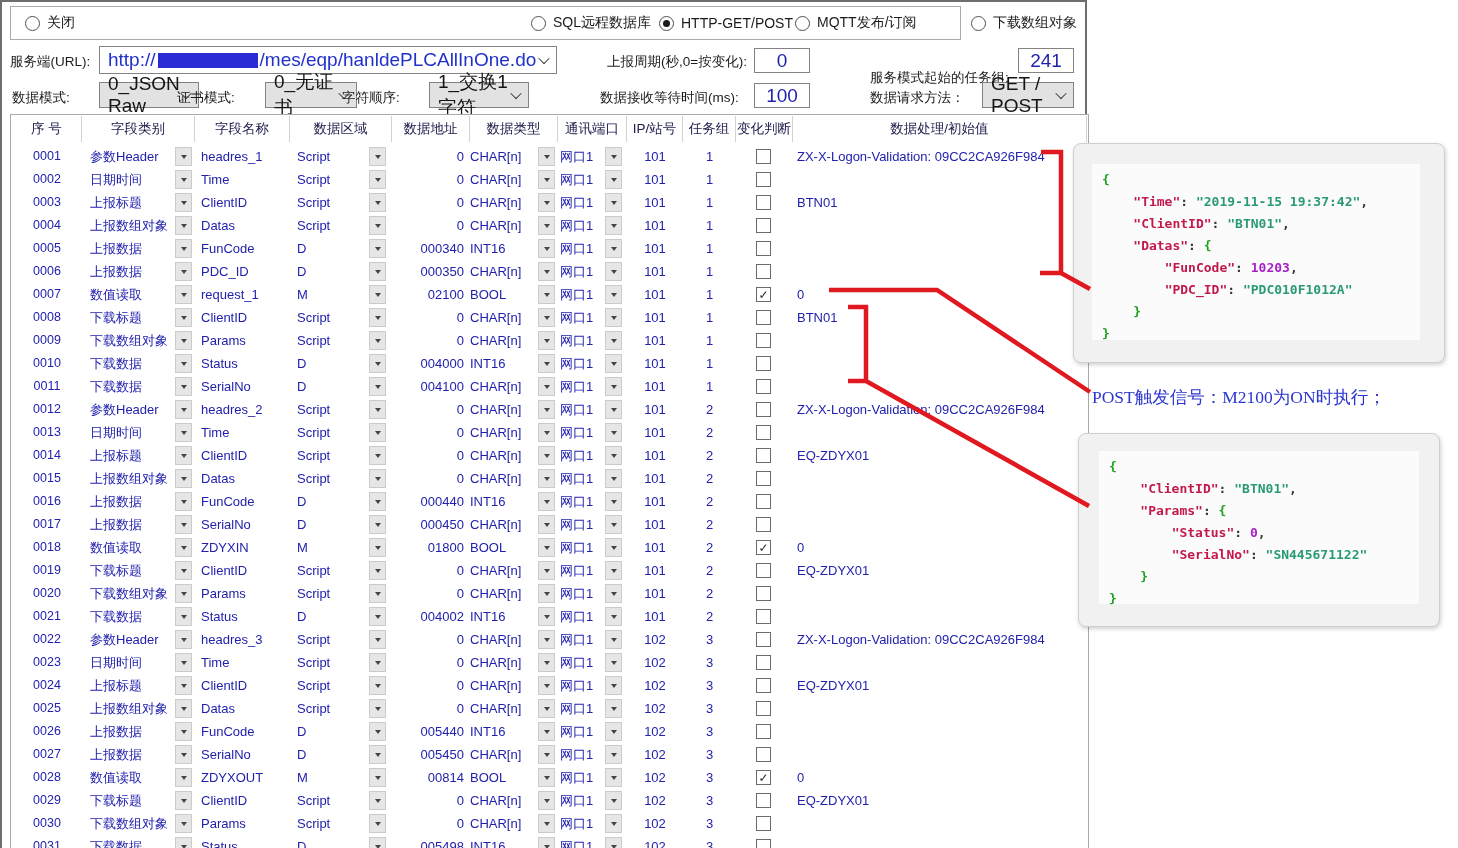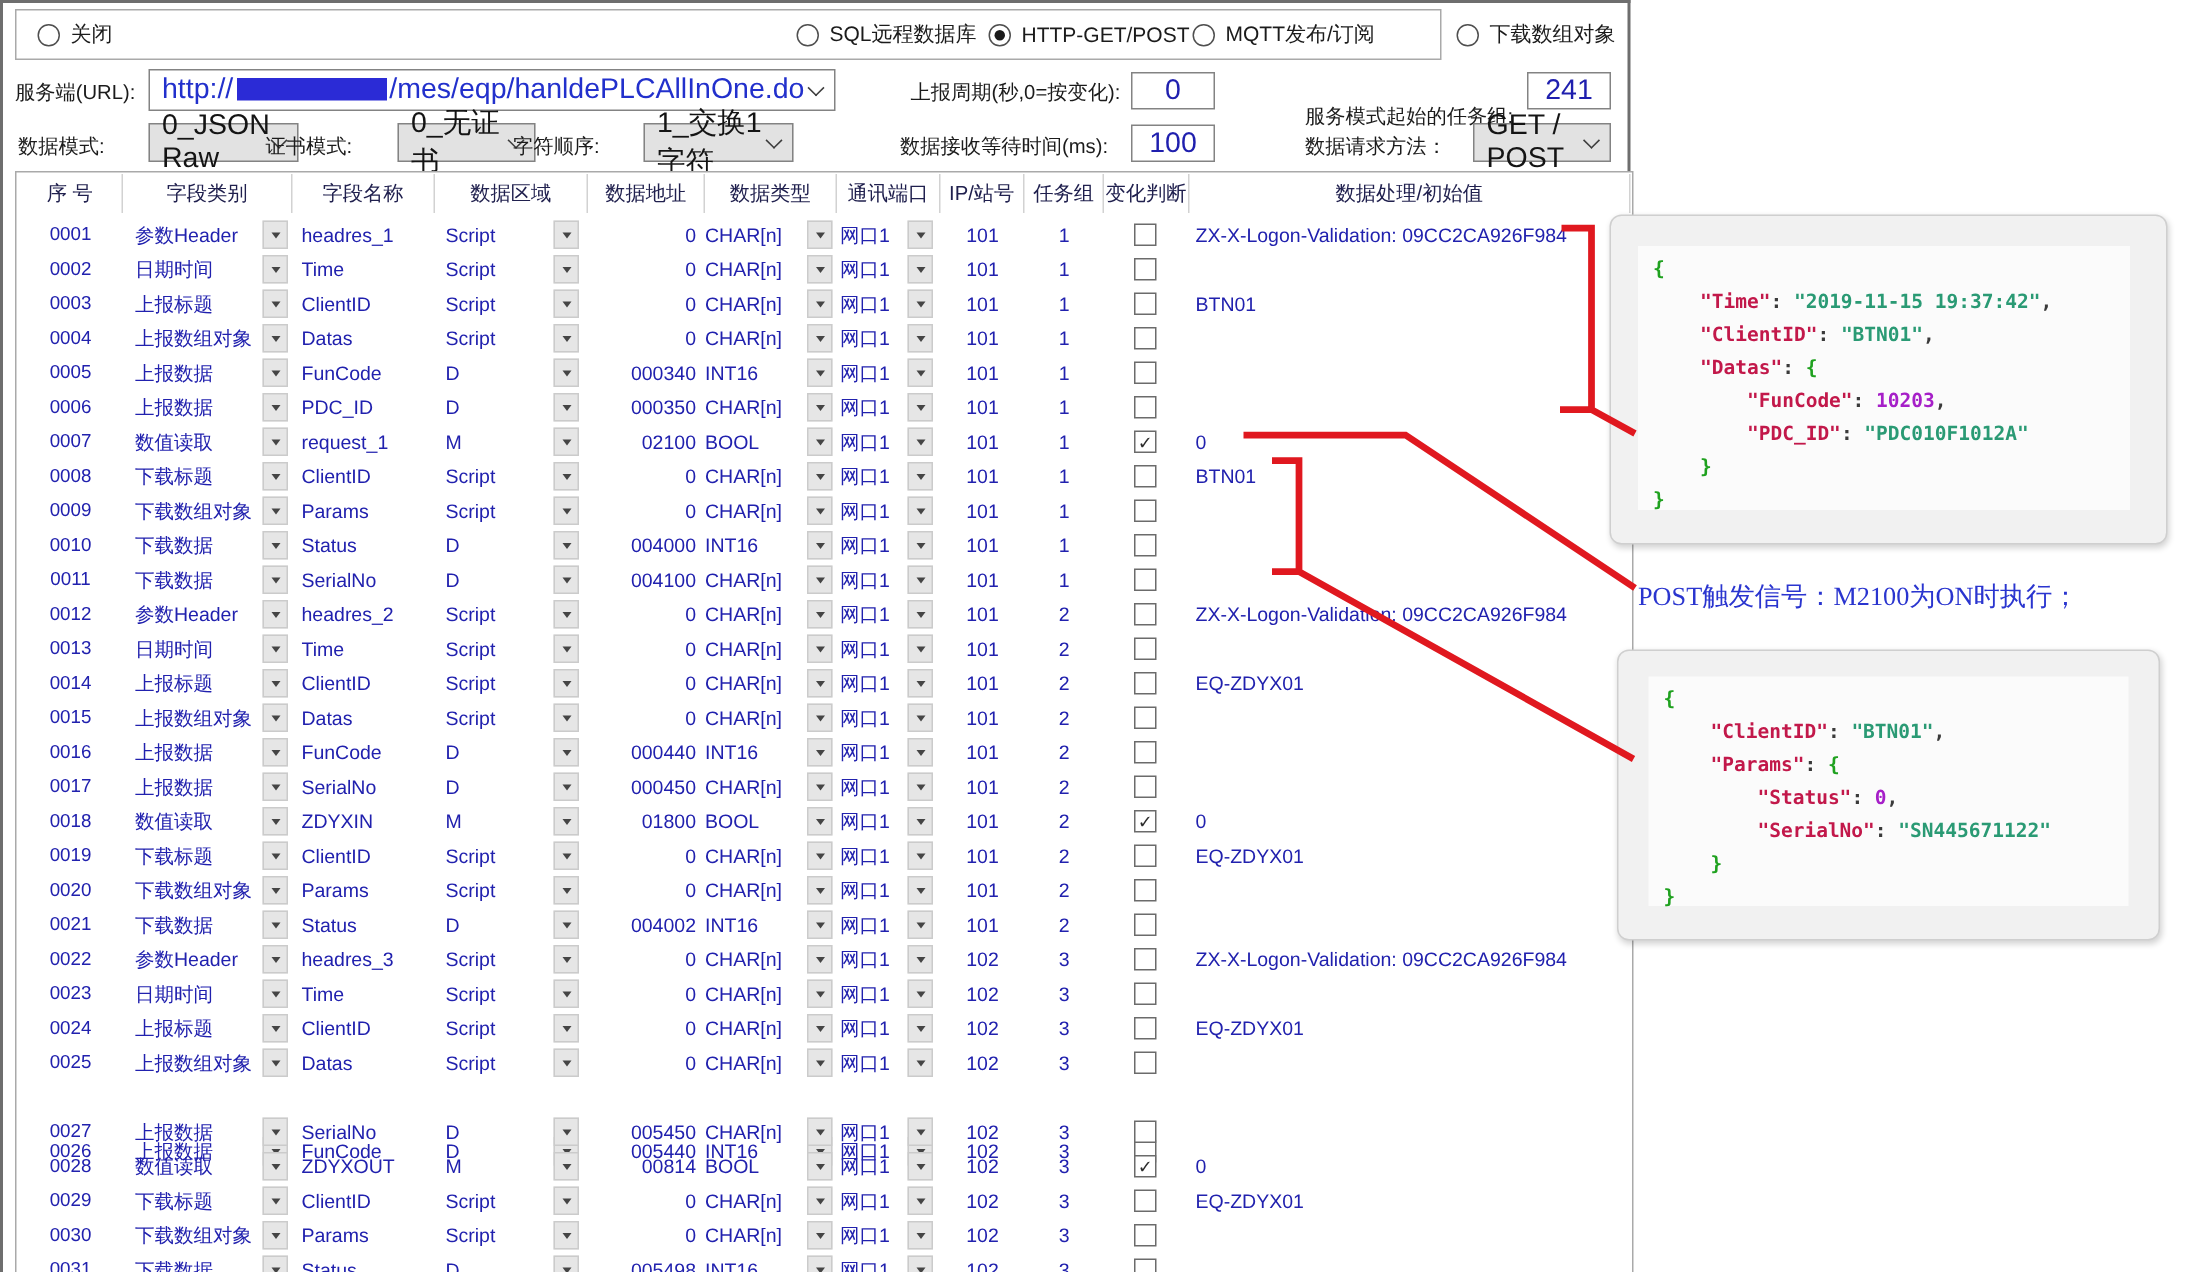--- a/index.html
+++ b/index.html
@@ -751,21 +751,21 @@
           </div>
           <div class="dbtn b-type">
             <div class="tri"></div>
           </div>
           <div class="dbtn b-port">
             <div class="tri"></div>
           </div>
           <div class="chk"></div>
           <div class="cell c-val"></div>
         </div>
-        <div class="row" style="top: 605px; margin-top: 36px;">
+        <div class="row" style="top: 605px;">
           <div class="cell c-seq">0026</div>
           <div class="cell c-cat">上报数据</div>
           <div class="cell c-name">FunCode</div>
           <div class="cell c-area">D</div>
           <div class="cell c-addr">005440</div>
           <div class="cell c-type">INT16</div>
           <div class="cell c-port">网口1</div>
           <div class="cell c-ip">102</div>
           <div class="cell c-grp">3</div>
           <div class="dbtn b-cat">

